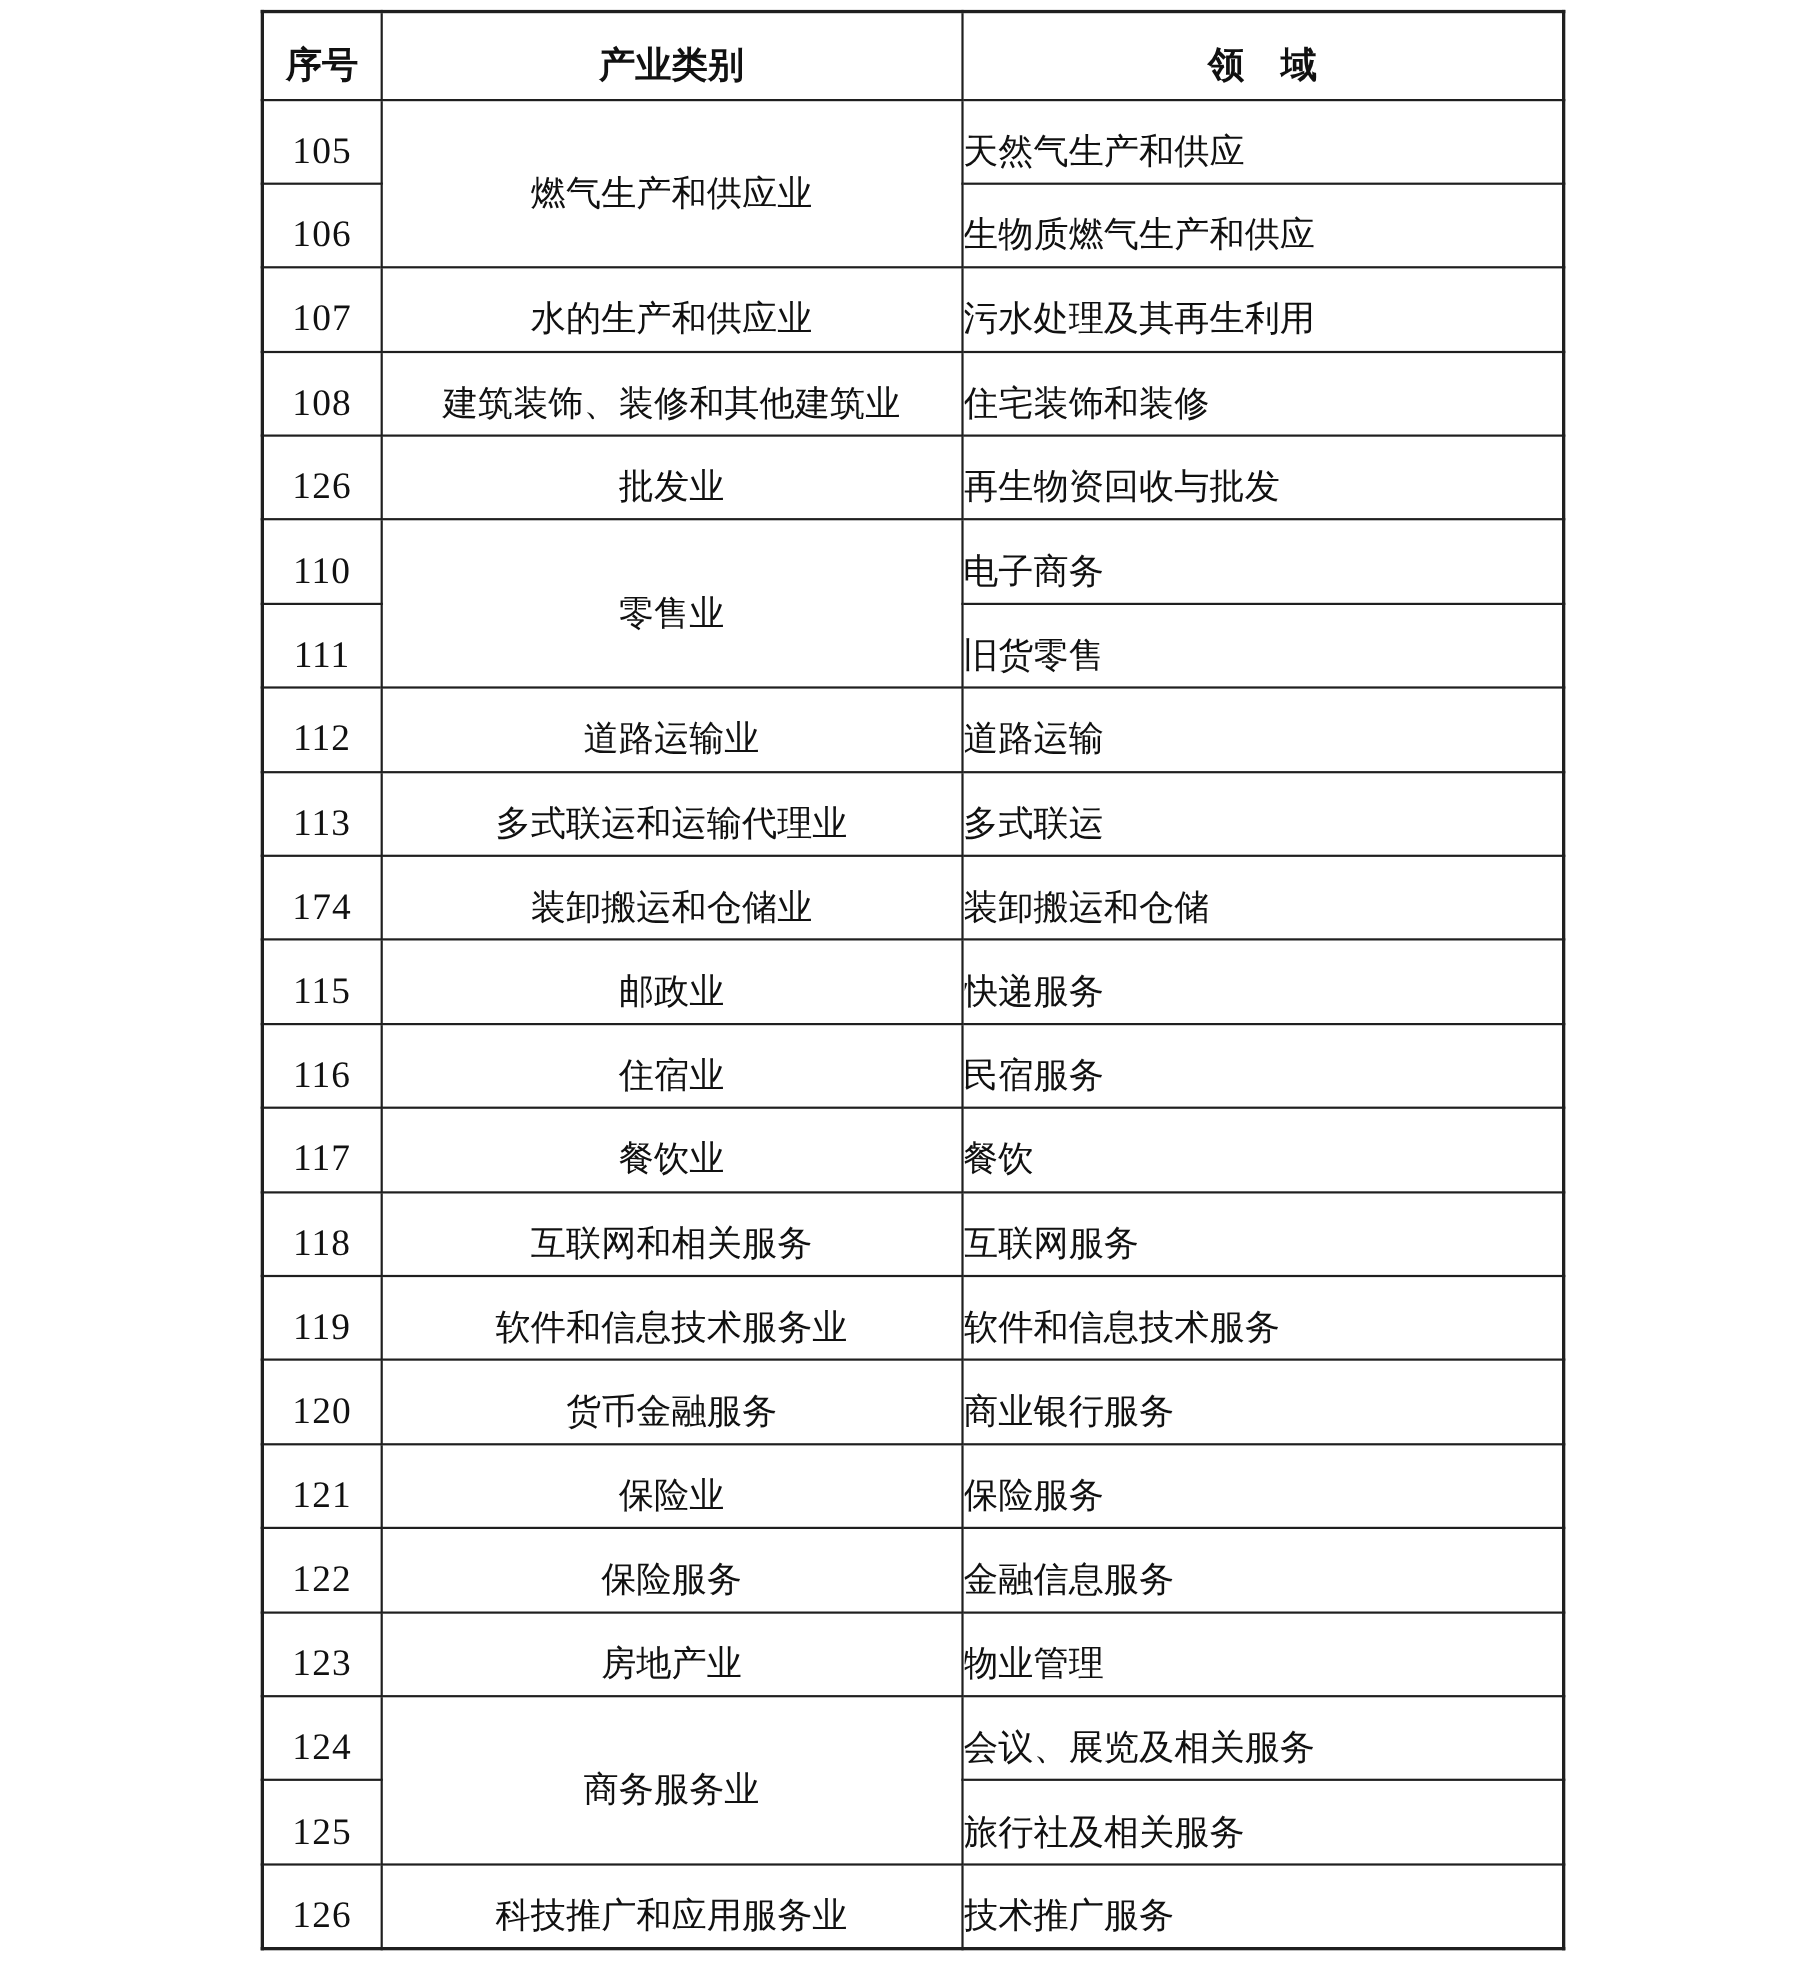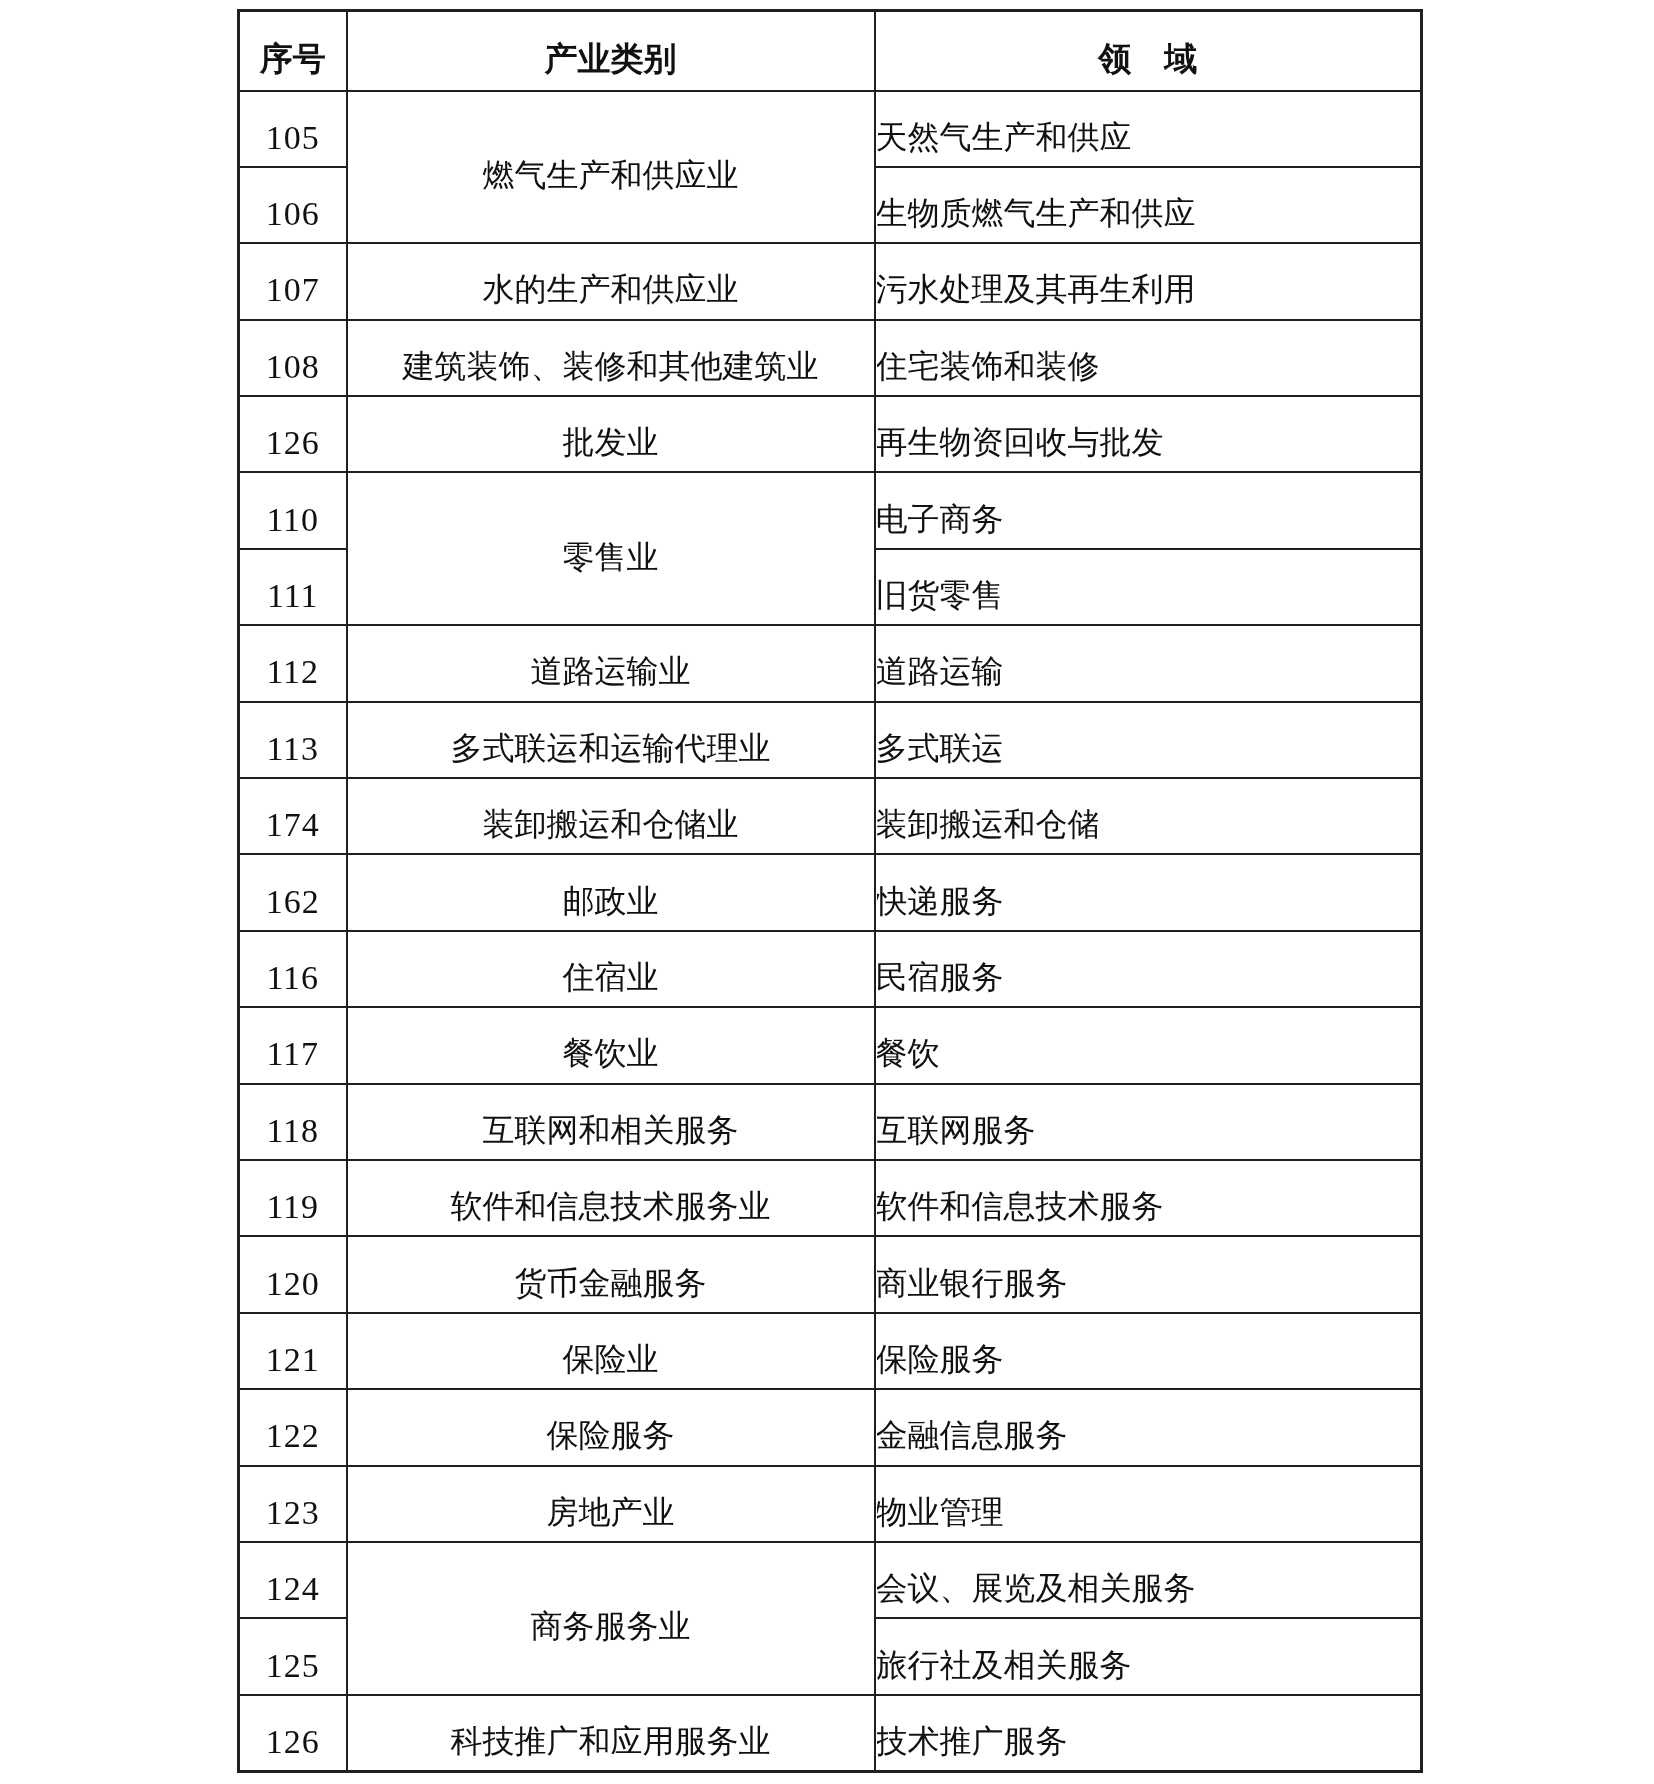--- a/index.html
+++ b/index.html
@@ -136,21 +136,21 @@
           <td class="c-no">113</td>
           <td class="c-cat">多式联运和运输代理业</td>
           <td class="c-field">多式联运</td>
         </tr>
         <tr class="body-row">
           <td class="c-no">174</td>
           <td class="c-cat">装卸搬运和仓储业</td>
           <td class="c-field">装卸搬运和仓储</td>
         </tr>
         <tr class="body-row">
-          <td class="c-no">162</td>
+          <td class="c-no">115</td>
           <td class="c-cat">邮政业</td>
           <td class="c-field">快递服务</td>
         </tr>
         <tr class="body-row">
           <td class="c-no">116</td>
           <td class="c-cat">住宿业</td>
           <td class="c-field">民宿服务</td>
         </tr>
         <tr class="body-row">
           <td class="c-no">117</td>

